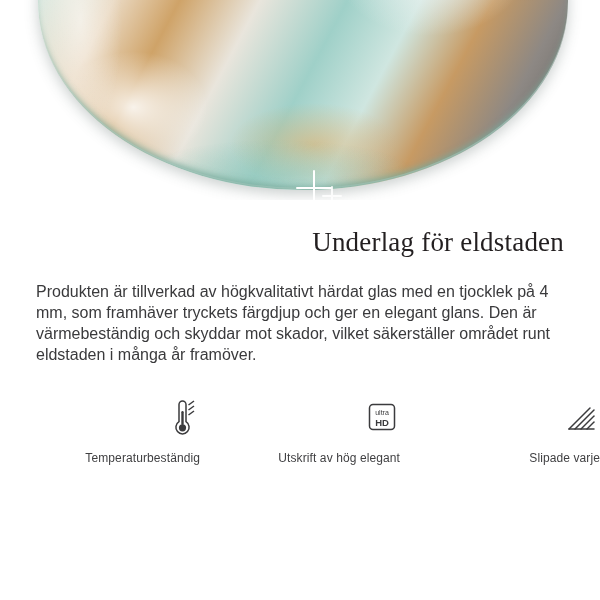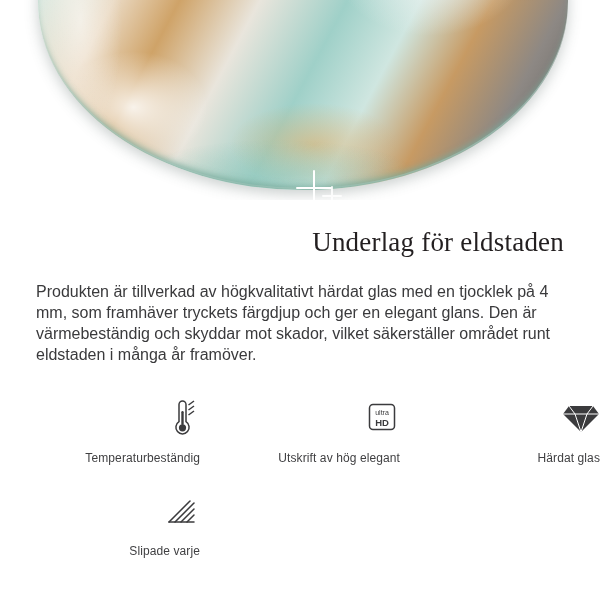--- a/index.html
+++ b/index.html
@@ -204,35 +204,20 @@
         <svg width="36" height="38" viewBox="0 0 36 38">
           <rect x="5.5" y="4.5" width="25" height="25" rx="3.5" fill="none" stroke="#3b3b3d" stroke-width="1.5"></rect>
           <text x="18" y="15" text-anchor="middle" font-family="Liberation Sans, sans-serif" font-size="7" fill="#3b3b3d">ultra</text>
           <text x="18" y="25.5" text-anchor="middle" font-family="Liberation Sans, sans-serif" font-size="9.5" font-weight="bold" fill="#3b3b3d">HD</text>
         </svg>
       </div>
       <div class="feature-label">Utskrift av hög elegant</div>
     </div>
 
 
-    <div class="feature">
-      <div class="feature-icon">
-        <svg width="38" height="34" viewBox="0 0 38 34">
-          <g fill="#3b3b3d">
-            <path d="M7 4 h24 l6 8 -18 18 -18 -18 z"></path>
-          </g>
-          <g stroke="#ffffff" stroke-width="1" fill="none">
-            <path d="M1 12 h36"></path>
-            <path d="M7 4 L13 12 L19 30"></path>
-            <path d="M31 4 L25 12 L19 30"></path>
-          </g>
-        </svg>
-      </div>
-      <div class="feature-label">Härdat glas</div>
-    </div>
 
     <div class="feature">
       <div class="feature-icon">
         <svg width="36" height="34" viewBox="0 0 36 34">
           <g stroke="#3b3b3d" stroke-width="1.5" fill="none" stroke-linecap="round">
             <path d="M5 27 L26 6"></path>
             <path d="M11 27 L30 8"></path>
             <path d="M17 27 L30 14"></path>
             <path d="M23 27 L30 20"></path>
             <path d="M5 27 L30 27"></path>

